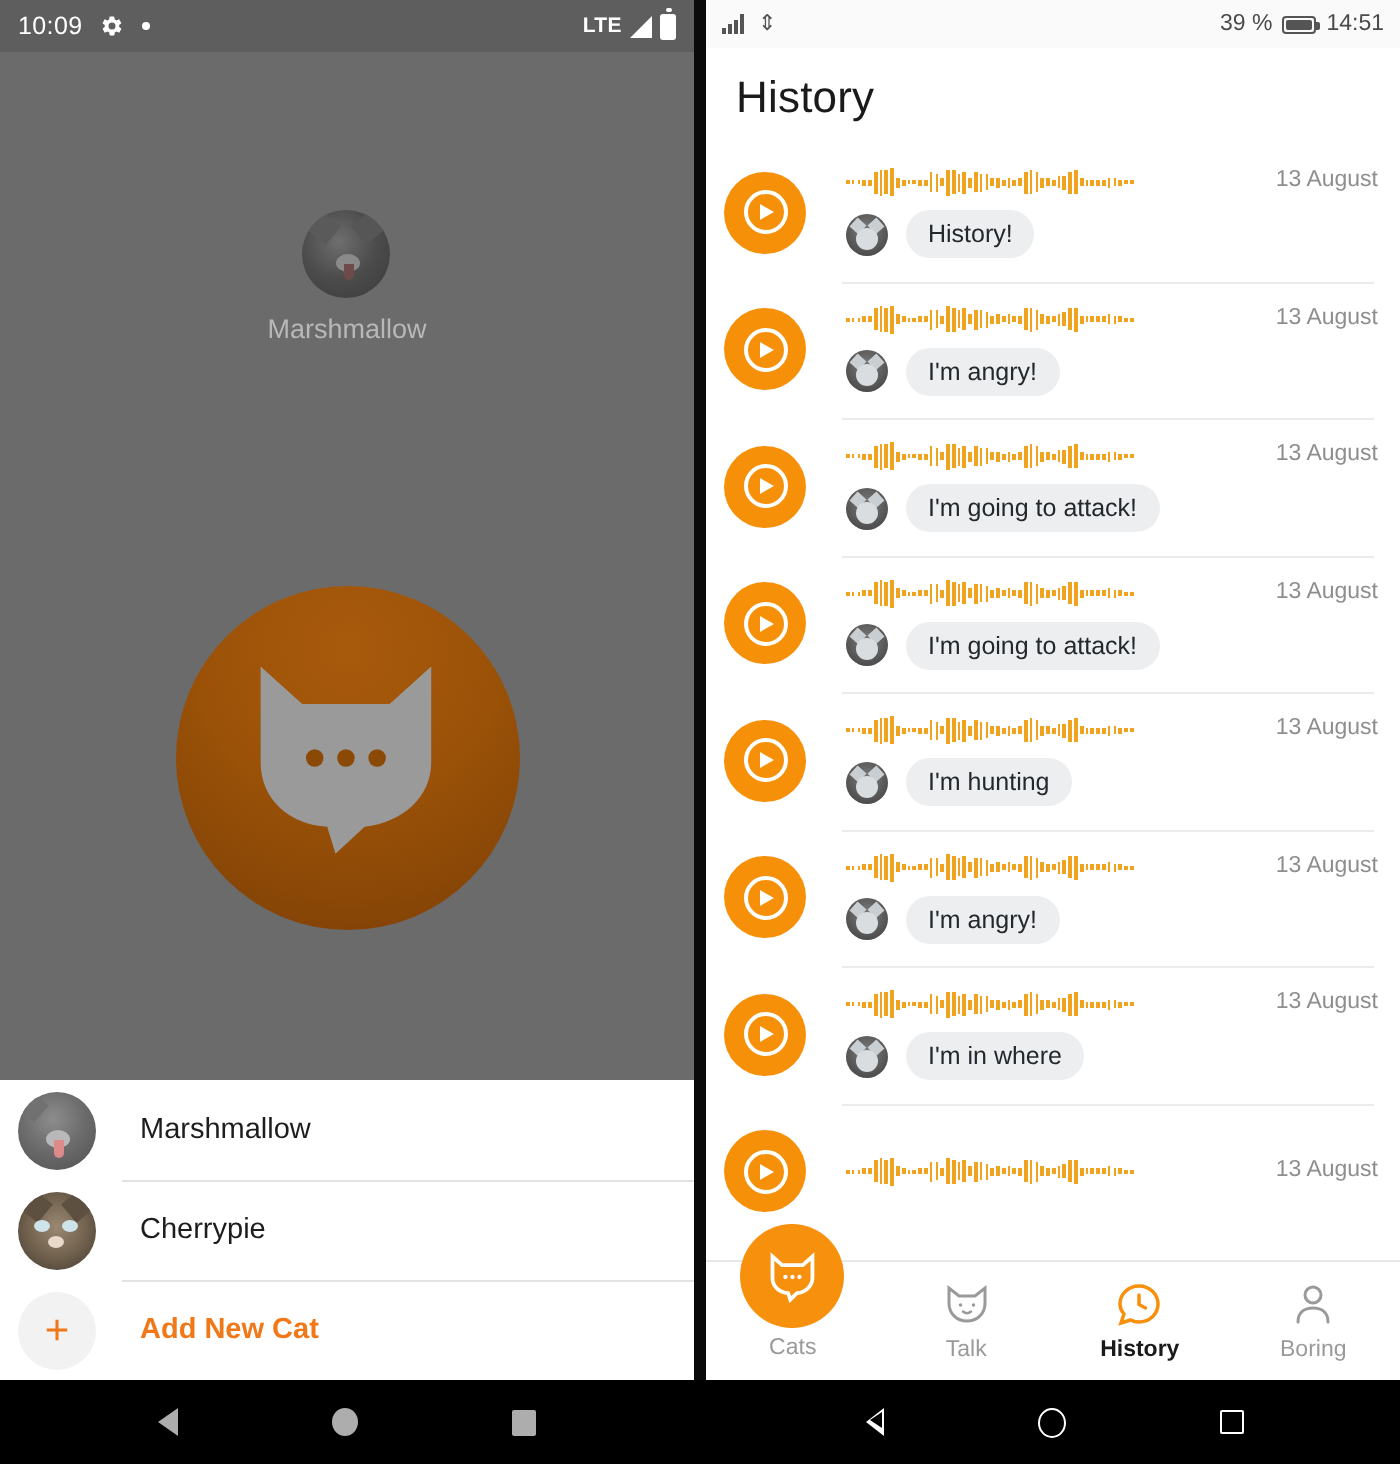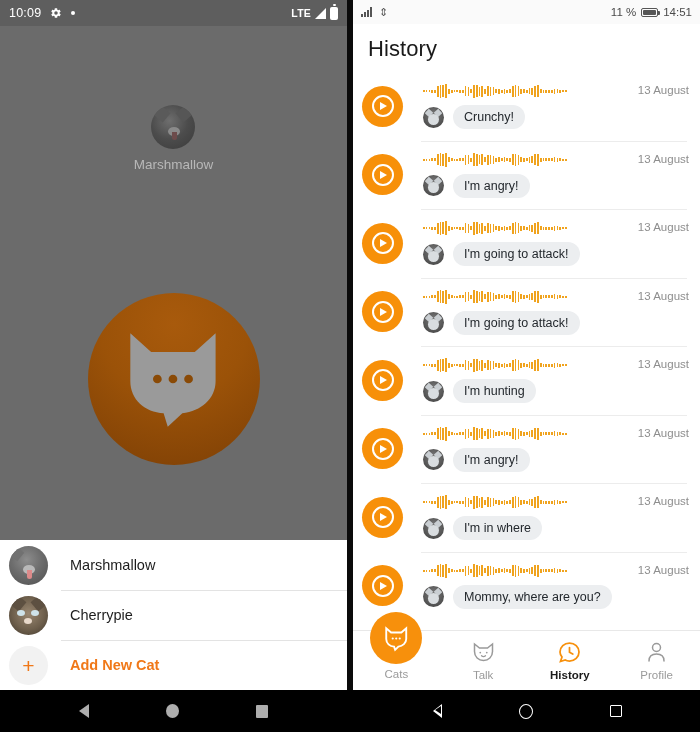--- a/index.html
+++ b/index.html
@@ -266,21 +266,21 @@
           <span class="bars">
               <i></i>
               <i></i>
               <i></i>
               <i></i>
             </span>
           <span class="usb">⇕</span>
         </span>
         <span class="spacer"></span>
         <span class="rs-right">
-          <span>11 %</span>
+          <span>39 %</span>
           <span class="batt2">
               <i></i>
             </span>
           <span>14:51</span>
         </span>
       </div>
 
       <div class="r-title">History</div>
 
       <div class="hist-list" id="hist-list">
@@ -347,21 +347,21 @@
                   <i style="height: 2px;"></i>
                 </div>
                 <div class="hist-date">13 August</div>
               </div>
               <div class="hist-bottom">
                 <div class="msg-av">
                   <span class="e1"></span>
                   <span class="e2"></span>
                   <span class="f"></span>
                 </div>
-                <div class="msg-chip">Crunchy!</div>
+                <div class="msg-chip">History!</div>
               </div>
             </div>
           </div>
           <div class="hist-row">
             <div class="play-btn">
               <span class="ring">
                 <span class="tri"></span>
               </span>
             </div>
             <div class="hist-body">
@@ -858,28 +858,20 @@
                   <i style="height: 3px;"></i>
                   <i style="height: 3px;"></i>
                   <i style="height: 3px;"></i>
                   <i style="height: 5px;"></i>
                   <i style="height: 4px;"></i>
                   <i style="height: 3px;"></i>
                   <i style="height: 2px;"></i>
                   <i style="height: 2px;"></i>
                 </div>
                 <div class="hist-date">13 August</div>
-              </div>
-              <div class="hist-bottom">
-                <div class="msg-av">
-                  <span class="e1"></span>
-                  <span class="e2"></span>
-                  <span class="f"></span>
-                </div>
-                <div class="msg-chip">Mommy, where are you?</div>
               </div>
             </div>
           </div>
         </div>
 
       <div class="bnav">
 
         <div class="bnav-item talk">
           <span class="fab">
             <span>
@@ -916,21 +908,21 @@
           <span class="bnav-label">History</span>
         </div>
 
         <div class="bnav-item">
           <span class="nav-icn">
             <svg viewBox="0 0 100 100">
               <circle cx="50" cy="30" r="16" fill="none" stroke="#9a9a9a" stroke-width="6"></circle>
               <path fill="none" stroke="#9a9a9a" stroke-width="6" stroke-linecap="round" d="M20 84 C20 64 34 56 50 56 C66 56 80 64 80 84"></path>
             </svg>
           </span>
-          <span class="bnav-label">Profile</span>
+          <span class="bnav-label">Boring</span>
         </div>
 
       </div>
     </div>
   </div>
 
   <div class="andbar">
     <div class="and-half">
       <span class="nb-back-f"></span>
       <span class="nb-home-f"></span>

